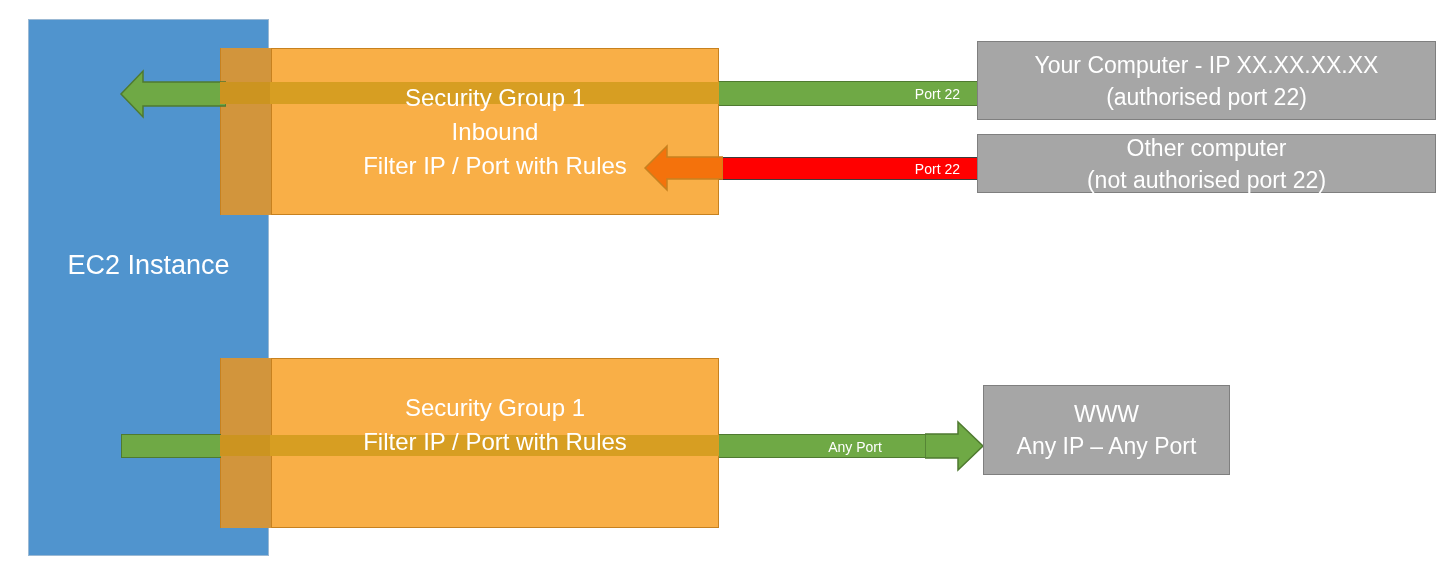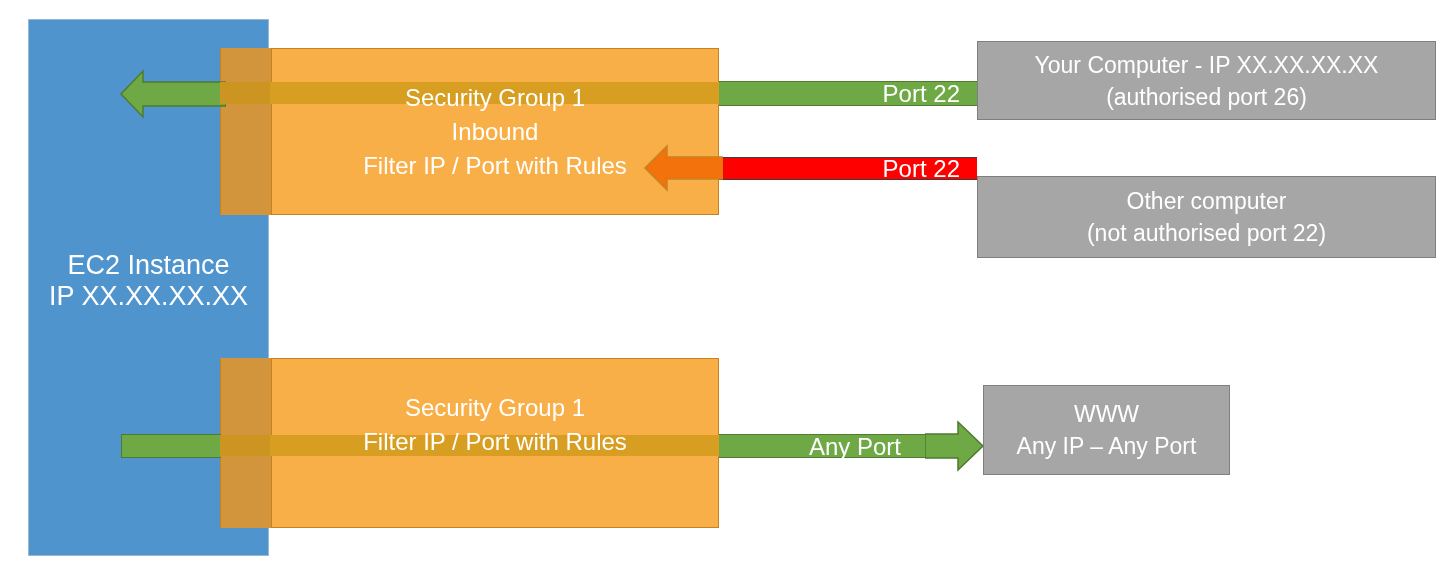--- a/index.html
+++ b/index.html
@@ -118,28 +118,28 @@
     display: flex;
     flex-direction: column;
     align-items: center;
     justify-content: center;
     text-align: center;
     font-size: 23px;
     line-height: 32px;
     z-index: 5;
   }
   .gray-your-computer { left: 977px; top: 41px;  width: 459px; height: 79px; }
-  .gray-other-computer{ left: 977px; top: 134px; width: 459px; height: 82px; margin-top: 42px; }
+  .gray-other-computer{ left: 977px; top: 134px; width: 459px; height: 59px; }
   .gray-www           { left: 983px; top: 385px; width: 247px; height: 90px; }
 
   
   .port-label {
     position: absolute;
     color: #ffffff;
-    font-size: 24px;
+    font-size: 14px;
     line-height: 22px;
     z-index: 7;
     pointer-events: none;
     white-space: nowrap;
   }
 </style>
 </head>
 <body>
 
 <div id="canvas">
@@ -178,37 +178,36 @@
 
   <div class="band band-green" style="left:719px; top:434px; width:215px; height:22px;"></div>
 
   <svg class="arrow-svg" style="left:925px; top:418px;" width="60" height="56" viewBox="0 0 60 56">
     <polygon points="0,16 33,16 33,4 58,28 33,52 33,40 0,40" fill="#6FA945" stroke="#4F7A30" stroke-width="1.5"></polygon>
   </svg>
   <div class="port-label" style="left:760px; top:436px; width:190px; text-align:center;">Any Port</div>
 
   <div class="ec2-label">
     <div>EC2 Instance</div>
-    <div>IP XX.XX.XX.XX</div>
   </div>
 
   <div class="sg-text inbound">
     <div>Security Group 1</div>
     <div>Inbound</div>
     <div>Filter IP / Port with Rules</div>
   </div>
 
   <div class="sg-text outbound">
     <div>Security Group 1</div>
     <div>Filter IP / Port with Rules</div>
   </div>
 
   <div class="node gray-box gray-your-computer">
     <div>Your Computer - IP XX.XX.XX.XX</div>
-    <div>(authorised port 26)</div>
+    <div>(authorised port 22)</div>
   </div>
 
   <div class="node gray-box gray-other-computer">
     <div>Other computer</div>
     <div>(not authorised port 22)</div>
   </div>
 
   <div class="node gray-box gray-www">
     <div>WWW</div>
     <div>Any IP – Any Port</div>

